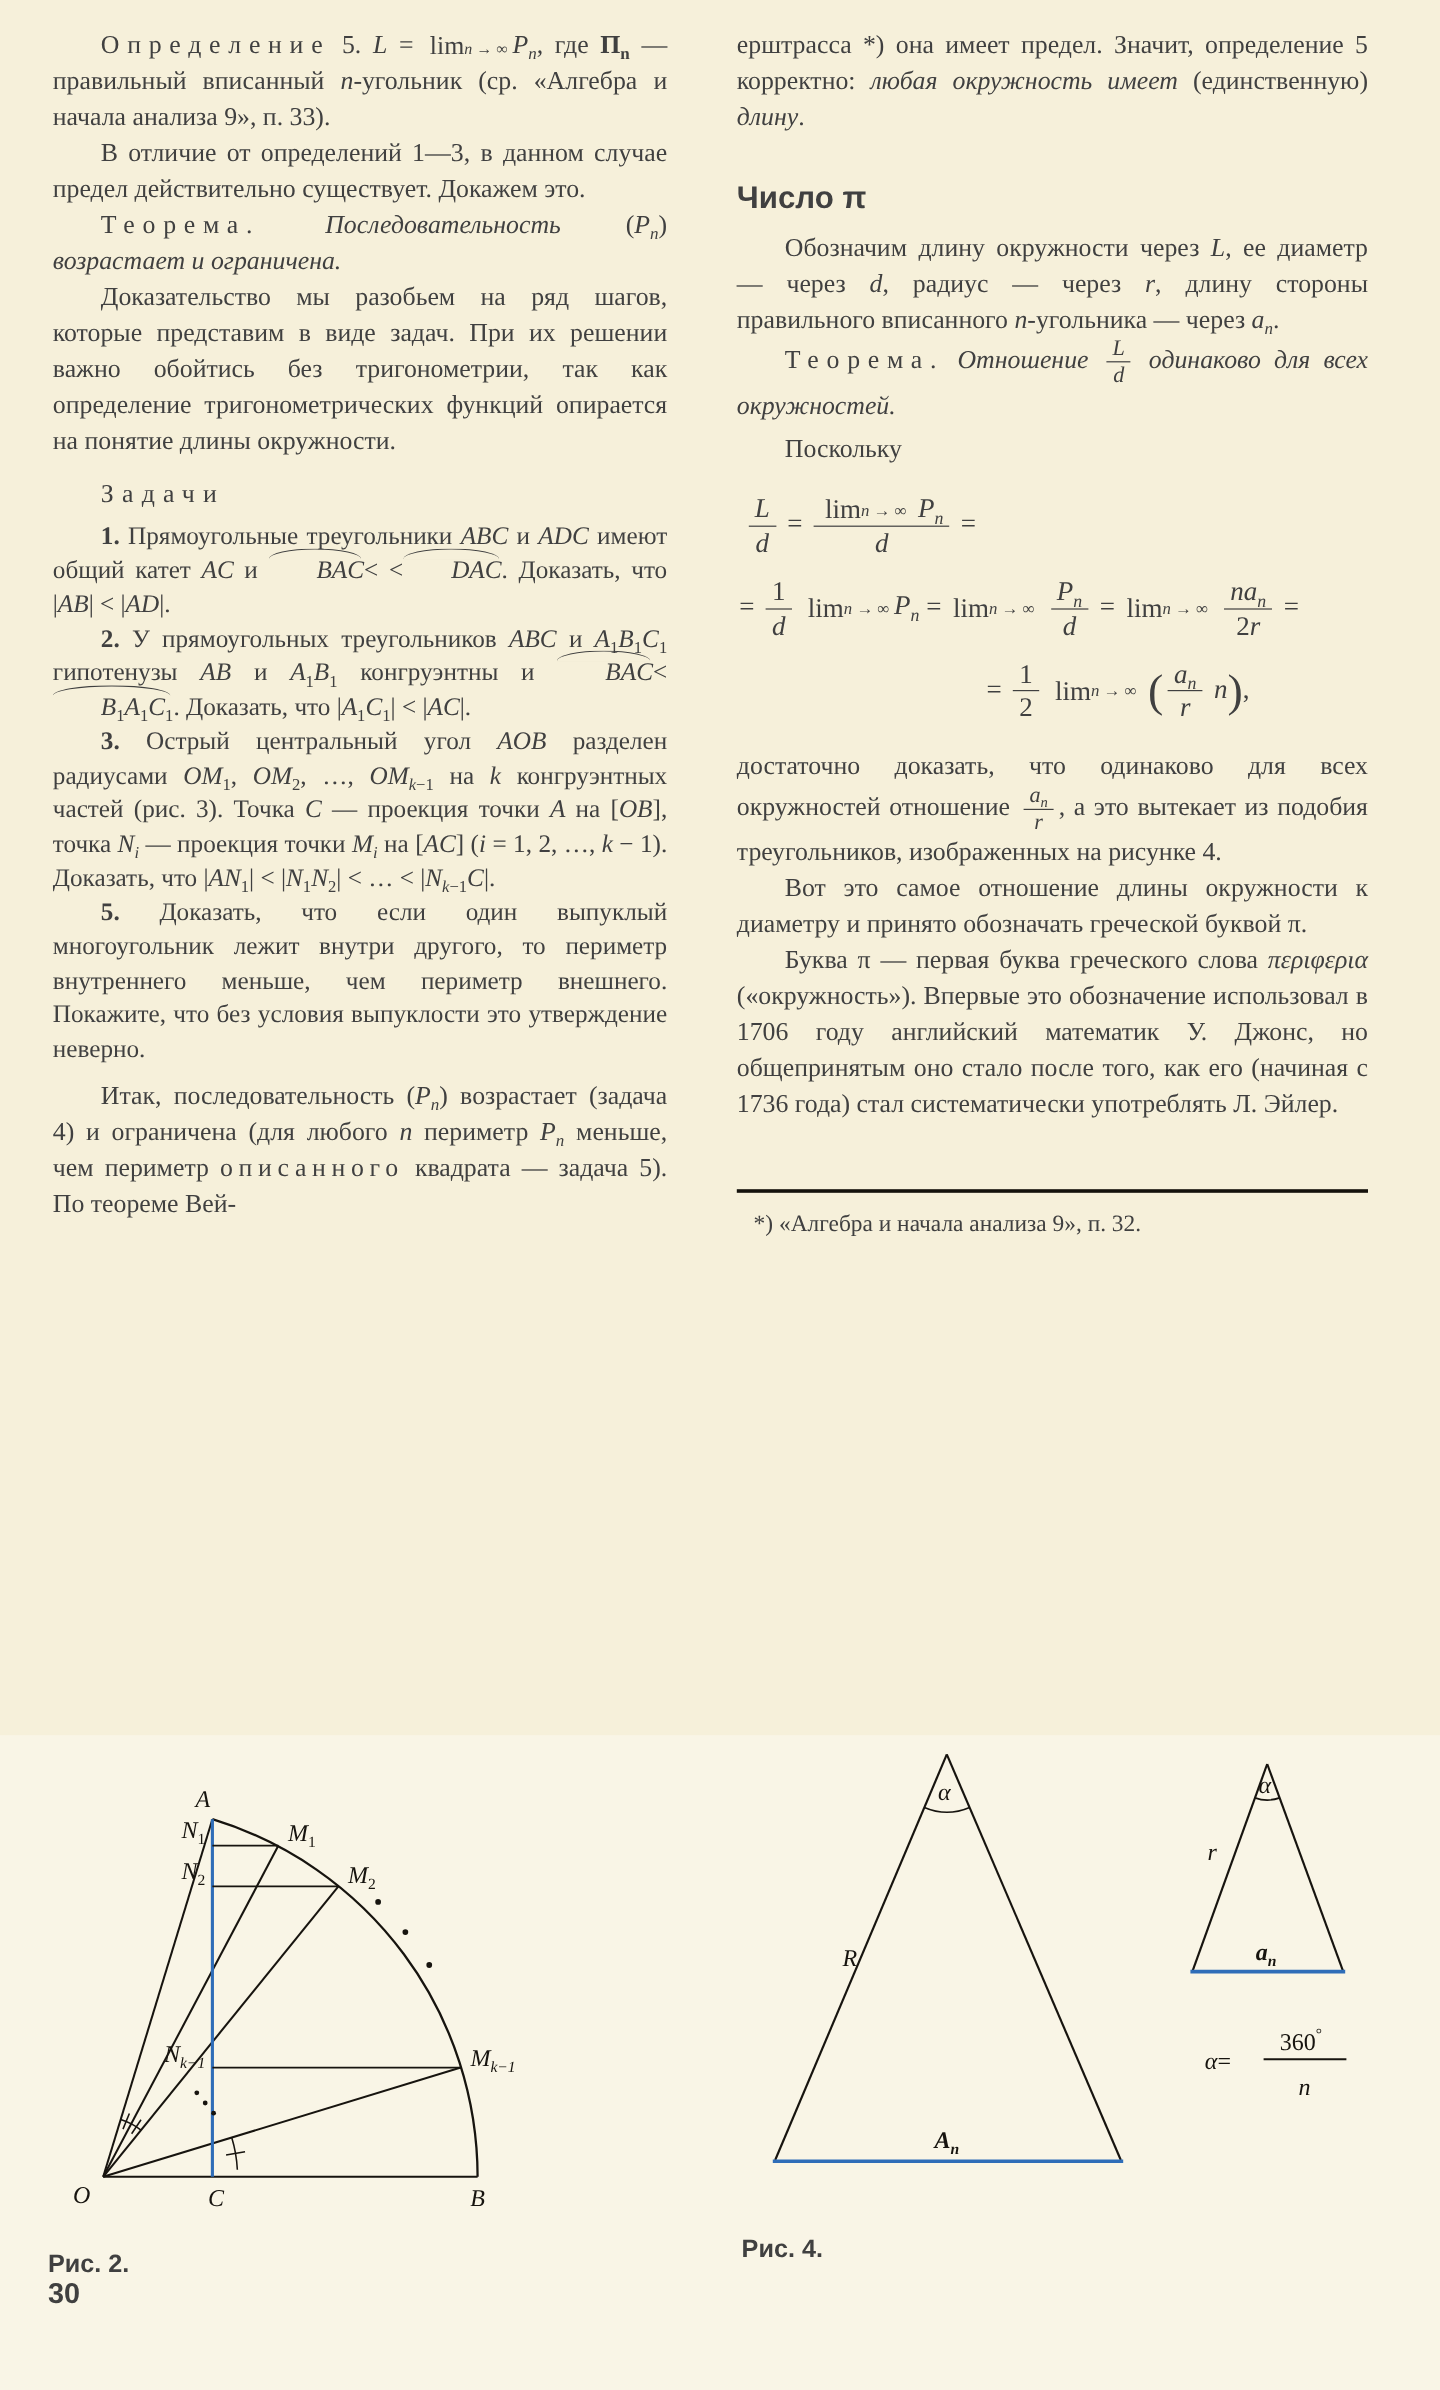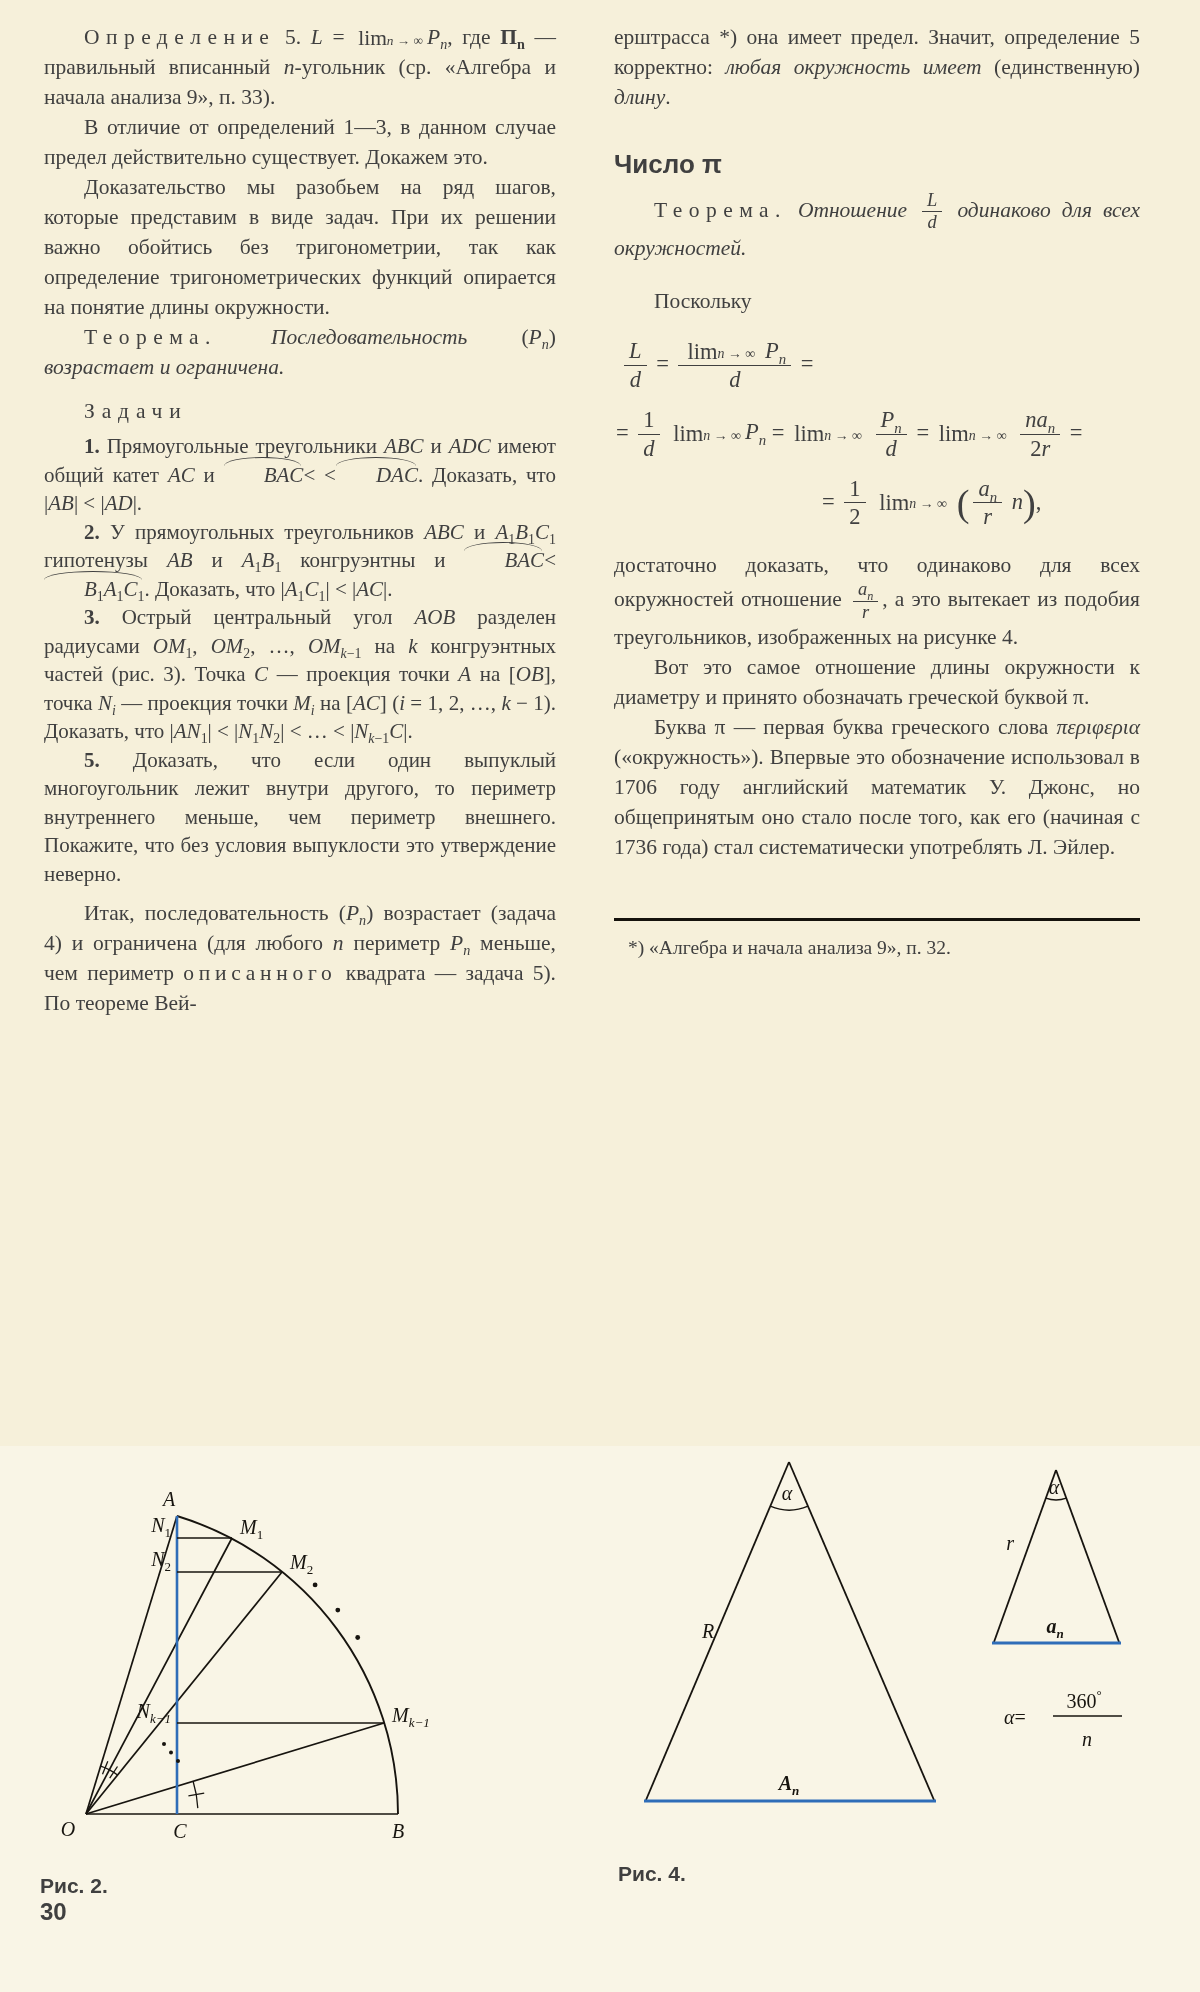--- a/index.html
+++ b/index.html
@@ -56,38 +56,39 @@
 
 <div class="page">
   <div class="band"></div>
 
   <div class="col col-left">
     <p class="ind"><span class="sp">Определение</span>&nbsp;5. <i>L</i> = <span class="lim">
           <span class="lw">lim</span>
           <span class="under"><i>n</i> → ∞</span>
         </span><i>P<sub>n</sub></i>, где <b>П<sub>n</sub></b> — правильный вписанный <i>n</i>-угольник (ср. «Алгебра и начала анализа 9», п. 33).</p>
     <p class="ind">В отличие от определений 1—3, в данном случае предел действительно существует. Докажем это.</p>
+    <p class="ind"><span class="sp">Теорема.</span> <i>Последовательность</i> (<i>P<sub>n</sub></i>) <i>возрастает и ограничена.</i></p>
     <p class="ind">Доказательство мы разобьем на ряд шагов, которые представим в виде задач. При их решении важно обойтись без тригонометрии, так как определение тригонометрических функций опирается на понятие длины окружности.</p>
-    <p class="ind"><span class="sp">Теорема.</span> <i>Последовательность</i> (<i>P<sub>n</sub></i>) <i>возрастает и ограничена.</i></p>
     <p class="tasks-h">Задачи</p>
     <p class="ind task"><b>1.</b> Прямоугольные треугольники <i>ABC</i> и <i>ADC</i> имеют общий катет <i>AC</i> и <span class="arc"><i>BAC</i></span>&lt; &lt;<span class="arc"><i>DAC</i></span>. Доказать, что |<i>AB</i>| &lt; |<i>AD</i>|.</p>
     <p class="ind task"><b>2.</b> У прямоугольных треугольников <i>ABC</i> и <i>A</i><sub>1</sub><i>B</i><sub>1</sub><i>C</i><sub>1</sub> гипотенузы <i>AB</i> и <i>A</i><sub>1</sub><i>B</i><sub>1</sub> конгруэнтны и <span class="arc"><i>BAC</i></span>&lt;<span class="arc"><i>B</i><sub>1</sub><i>A</i><sub>1</sub><i>C</i><sub>1</sub></span>. Доказать, что |<i>A</i><sub>1</sub><i>C</i><sub>1</sub>| &lt; |<i>AC</i>|.</p>
     <p class="ind task"><b>3.</b> Острый центральный угол <i>AOB</i> разделен радиусами <i>OM</i><sub>1</sub>, <i>OM</i><sub>2</sub>, …, <i>OM</i><sub><i>k</i>−1</sub> на <i>k</i> конгруэнтных частей (рис. 3). Точка <i>C</i> — проекция точки <i>A</i> на [<i>OB</i>], точка <i>N<sub>i</sub></i> — проекция точки <i>M<sub>i</sub></i> на [<i>AC</i>] (<i>i</i> = 1, 2, …, <i>k</i> − 1). Доказать, что |<i>AN</i><sub>1</sub>| &lt; |<i>N</i><sub>1</sub><i>N</i><sub>2</sub>| &lt; … &lt; |<i>N</i><sub><i>k</i>−1</sub><i>C</i>|.</p>
     <p class="ind task"><b>5.</b> Доказать, что если один выпуклый многоугольник лежит внутри другого, то периметр внутреннего меньше, чем периметр внешнего. Покажите, что без условия выпуклости это утверждение неверно.</p>
     <p class="ind" style="margin-top:10px">Итак, последовательность (<i>P<sub>n</sub></i>) возрастает (задача 4) и ограничена (для любого <i>n</i> периметр <i>P<sub>n</sub></i> меньше, чем периметр <span class="sp2">описанного</span> квадрата — задача 5). По теореме Вей-</p>
   </div>
 
   <div class="col col-right">
     <p>ерштрасса *) она имеет предел. Значит, определение 5 корректно: <i>любая окружность имеет</i> (единственную) <i>длину</i>.</p>
     <h2 class="sec-h">Число π</h2>
+    <p class="ind">Обозначим длину окружности через <i>L</i>, ее диаметр — через <i>d</i>, радиус — через <i>r</i>, длину стороны правильного вписанного <i>n</i>-угольника — через <i>a<sub>n</sub></i>.</p>
     <p class="ind"><span class="sp">Теорема.</span> <i>Отношение</i> <span class="frac sfrac">
           <span class="num"><i>L</i></span>
           <span class="den"><i>d</i></span>
         </span> <i>одинаково для всех окружностей.</i></p>
-    <p class="ind" style="margin-top:23px">Поскольку</p>
+    <p class="ind" style="margin-top:6px">Поскольку</p>
     <div class="formula f1"><span class="frac">
           <span class="num"><i>L</i></span>
           <span class="den"><i>d</i></span>
         </span> = <span class="frac">
           <span class="num"><span class="lim">
               <span class="lw">lim</span>
               <span class="under"><i>n</i> → ∞</span>
             </span> <i>P<sub>n</sub></i></span>
           <span class="den"><i>d</i></span>
         </span> =</div>

